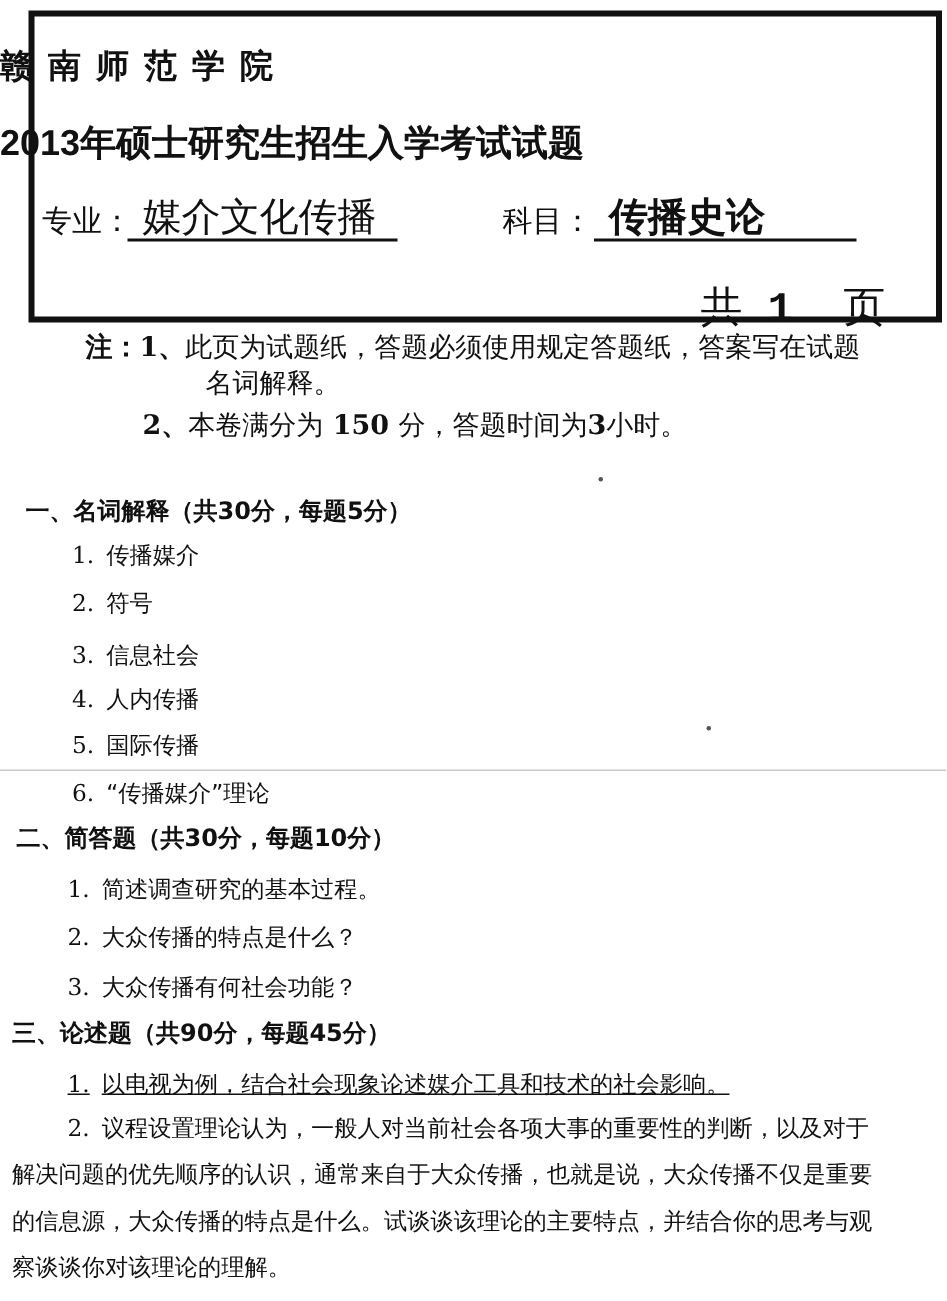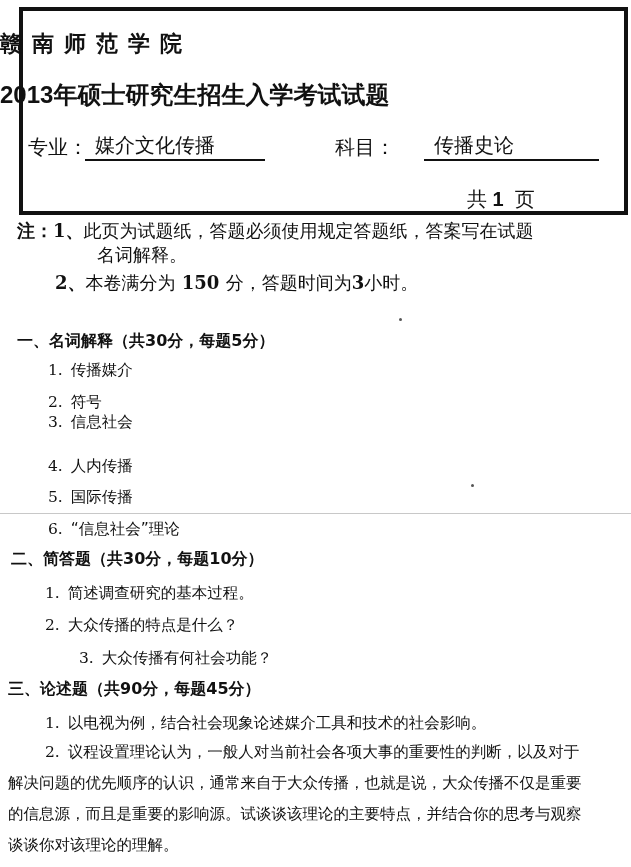--- a/index.html
+++ b/index.html
@@ -40,37 +40,38 @@
       font-family: Liberation Sans, sans-serif;
       font-weight: bold;
       font-size: 24px;
     }
     .field-label {
       font-family: "DejaVu Sans", "Liberation Sans", sans-serif;
       font-size: 20px;
     }
     .field-value {
       font-family: "DejaVu Sans", "Liberation Sans", sans-serif;
-      font-size: 20px;
+      font-size: 26px;
       border-bottom: 2px solid #111111;
       padding-left: 10px;
       height: 26px;
       line-height: 24px;
     }
     .page-count {
-      font-family: Liberation Sans, sans-serif;
-      font-size: 20px;
+      font-family: Liberation Mono, monospace;
+      font-size: 28px;
     }
     .page-count b { font-weight: bold; }
 
     
     .note {
       font-family: "DejaVu Serif", "Liberation Serif", serif;
       font-size: 18px;
       font-weight: bold;
+      margin-left: 40px;
     }
     .note-text {
       font-weight: normal;
     }
 
     .section-head {
       font-size: 16px;
       font-family: "DejaVu Sans", "Liberation Sans", sans-serif;
       font-weight: bold;
     }
@@ -100,21 +101,21 @@
 
 <div class="header-box"></div>
 
 <div class="abs school-name">赣南师范学院</div>
 <div class="abs exam-title">2013年硕士研究生招生入学考试试题</div>
 
 <div class="abs field-label" style="left:28px; top:134px;">专业：</div>
 <div class="abs field-value" style="left:85px; top:133px; width:170px;">媒介文化传播</div>
 
 <div class="abs field-label" style="left:335px; top:134px;">科目：</div>
-<div class="abs field-value" style="left:424px; top:133px; width:165px;">传播史论</div>
+<div class="abs field-value" style="left:396px; top:133px; width:165px;font-weight:bold;">传播史论</div>
 
 <div class="abs page-count" style="left:467px; top:186px;">
   <span>共</span>
   <b>1</b>
   &nbsp;<span>页</span>
 </div>
 
 <div class="abs note" style="left:17px; top:219px;">
   <span>注：</span><span>1、</span><span class="note-text">此页为试题纸，答题必须使用规定答题纸，答案写在试题</span>
 </div>
@@ -124,34 +125,34 @@
 <div class="abs note" style="left:55px; top:271px;">
   <span>2、</span><span class="note-text">本卷满分为</span>
   <span>150</span>
   <span class="note-text">分，答题时间为</span><span>3</span><span class="note-text">小时。</span>
 </div>
 
 <div class="abs section-head" style="left:17px; top:331px;">一、名词解释（共30分，每题5分）</div>
 
 <div class="abs item" style="left:48px; top:360px;"><span class="num">1.</span><span>传播媒介</span></div>
 <div class="abs item" style="left:48px; top:392px;"><span class="num">2.</span><span>符号</span></div>
-<div class="abs item" style="left:48px; top:412px;"><span class="num">3.</span><span>信息社会</span></div>
+<div class="abs item" style="left:48px; top:427px;"><span class="num">3.</span><span>信息社会</span></div>
 <div class="abs item" style="left:48px; top:456px;"><span class="num">4.</span><span>人内传播</span></div>
 <div class="abs item" style="left:48px; top:487px;"><span class="num">5.</span><span>国际传播</span></div>
 
 <div class="abs scan-line"></div>
 
-<div class="abs item" style="left:48px; top:519px;"><span class="num">6.</span><span>“信息社会”理论</span></div>
+<div class="abs item" style="left:48px; top:519px;"><span class="num">6.</span><span>“传播媒介”理论</span></div>
 
 <div class="abs section-head" style="left:11px; top:549px;">二、简答题（共30分，每题10分）</div>
 
 <div class="abs item" style="left:45px; top:583px;"><span class="num">1.</span><span>简述调查研究的基本过程。</span></div>
 <div class="abs item" style="left:45px; top:615px;"><span class="num">2.</span><span>大众传播的特点是什么？</span></div>
-<div class="abs item" style="left:45px; top:648px;margin-left:34px;"><span class="num">3.</span><span>大众传播有何社会功能？</span></div>
+<div class="abs item" style="left:45px; top:648px;"><span class="num">3.</span><span>大众传播有何社会功能？</span></div>
 
 <div class="abs section-head" style="left:8px; top:679px;">三、论述题（共90分，每题45分）</div>
 
-<div class="abs item" style="left:45px; top:713px;"><span class="num">1.</span><span>以电视为例，结合社会现象论述媒介工具和技术的社会影响。</span></div>
+<div class="abs item" style="left:45px; top:713px;text-decoration:underline;"><span class="num">1.</span><span>以电视为例，结合社会现象论述媒介工具和技术的社会影响。</span></div>
 
-<div class="abs para" style="left:8px; top:737px; text-indent:37px;"><span class="num" style="font-family:'DejaVu Serif','Liberation Serif',serif; margin-right:8px;">2.</span><span>议程设置理论认为，一般人对当前社会各项大事的重要性的判断，以及对于解决问题的优先顺序的认识，通常来自于大众传播，也就是说，大众传播不仅是重要的信息源，而且是重要的影响源。试谈谈该理论的主要特点，并结合你的思考与观察谈谈你对该理论的理解。</span></div>
+<div class="abs para" style="left:8px; top:737px; text-indent:37px;"><span class="num" style="font-family:'DejaVu Serif','Liberation Serif',serif; margin-right:8px;">2.</span><span>议程设置理论认为，一般人对当前社会各项大事的重要性的判断，以及对于解决问题的优先顺序的认识，通常来自于大众传播，也就是说，大众传播不仅是重要的信息源，大众传播的特点是什么。试谈谈该理论的主要特点，并结合你的思考与观察谈谈你对该理论的理解。</span></div>
 
 <div class="abs speck" style="left:399px; top:318px;"></div>
 <div class="abs speck" style="left:471px; top:484px;"></div>
 
 </body></html>

